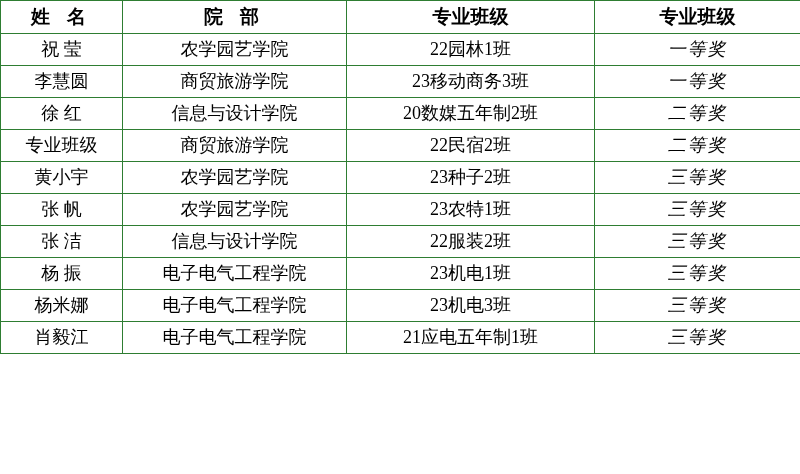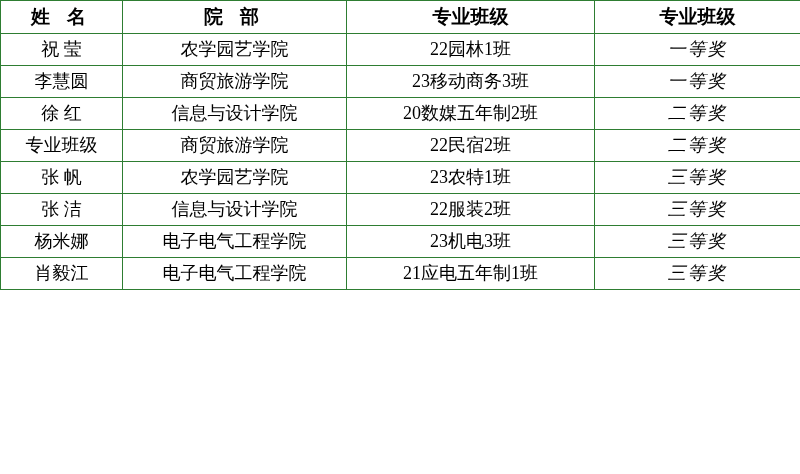--- a/index.html
+++ b/index.html
@@ -93,29 +93,41 @@
         <td class="class-cell">20数媒五年制2班</td>
         <td class="award-cell">二等奖</td>
       </tr>
       <tr>
         <td class="name-cell">专业班级</td>
         <td class="dept-cell">商贸旅游学院</td>
         <td class="class-cell">22民宿2班</td>
         <td class="award-cell">二等奖</td>
       </tr>
       <tr>
+        <td class="name-cell">黄小宇</td>
+        <td class="dept-cell">农学园艺学院</td>
+        <td class="class-cell">23种子2班</td>
+        <td class="award-cell">三等奖</td>
+      </tr>
+      <tr>
         <td class="name-cell">张  帆</td>
         <td class="dept-cell">农学园艺学院</td>
         <td class="class-cell">23农特1班</td>
         <td class="award-cell">三等奖</td>
       </tr>
       <tr>
         <td class="name-cell">张  洁</td>
         <td class="dept-cell">信息与设计学院</td>
         <td class="class-cell">22服装2班</td>
+        <td class="award-cell">三等奖</td>
+      </tr>
+      <tr>
+        <td class="name-cell">杨  振</td>
+        <td class="dept-cell">电子电气工程学院</td>
+        <td class="class-cell">23机电1班</td>
         <td class="award-cell">三等奖</td>
       </tr>
       <tr>
         <td class="name-cell">杨米娜</td>
         <td class="dept-cell">电子电气工程学院</td>
         <td class="class-cell">23机电3班</td>
         <td class="award-cell">三等奖</td>
       </tr>
       <tr>
         <td class="name-cell">肖毅江</td>

